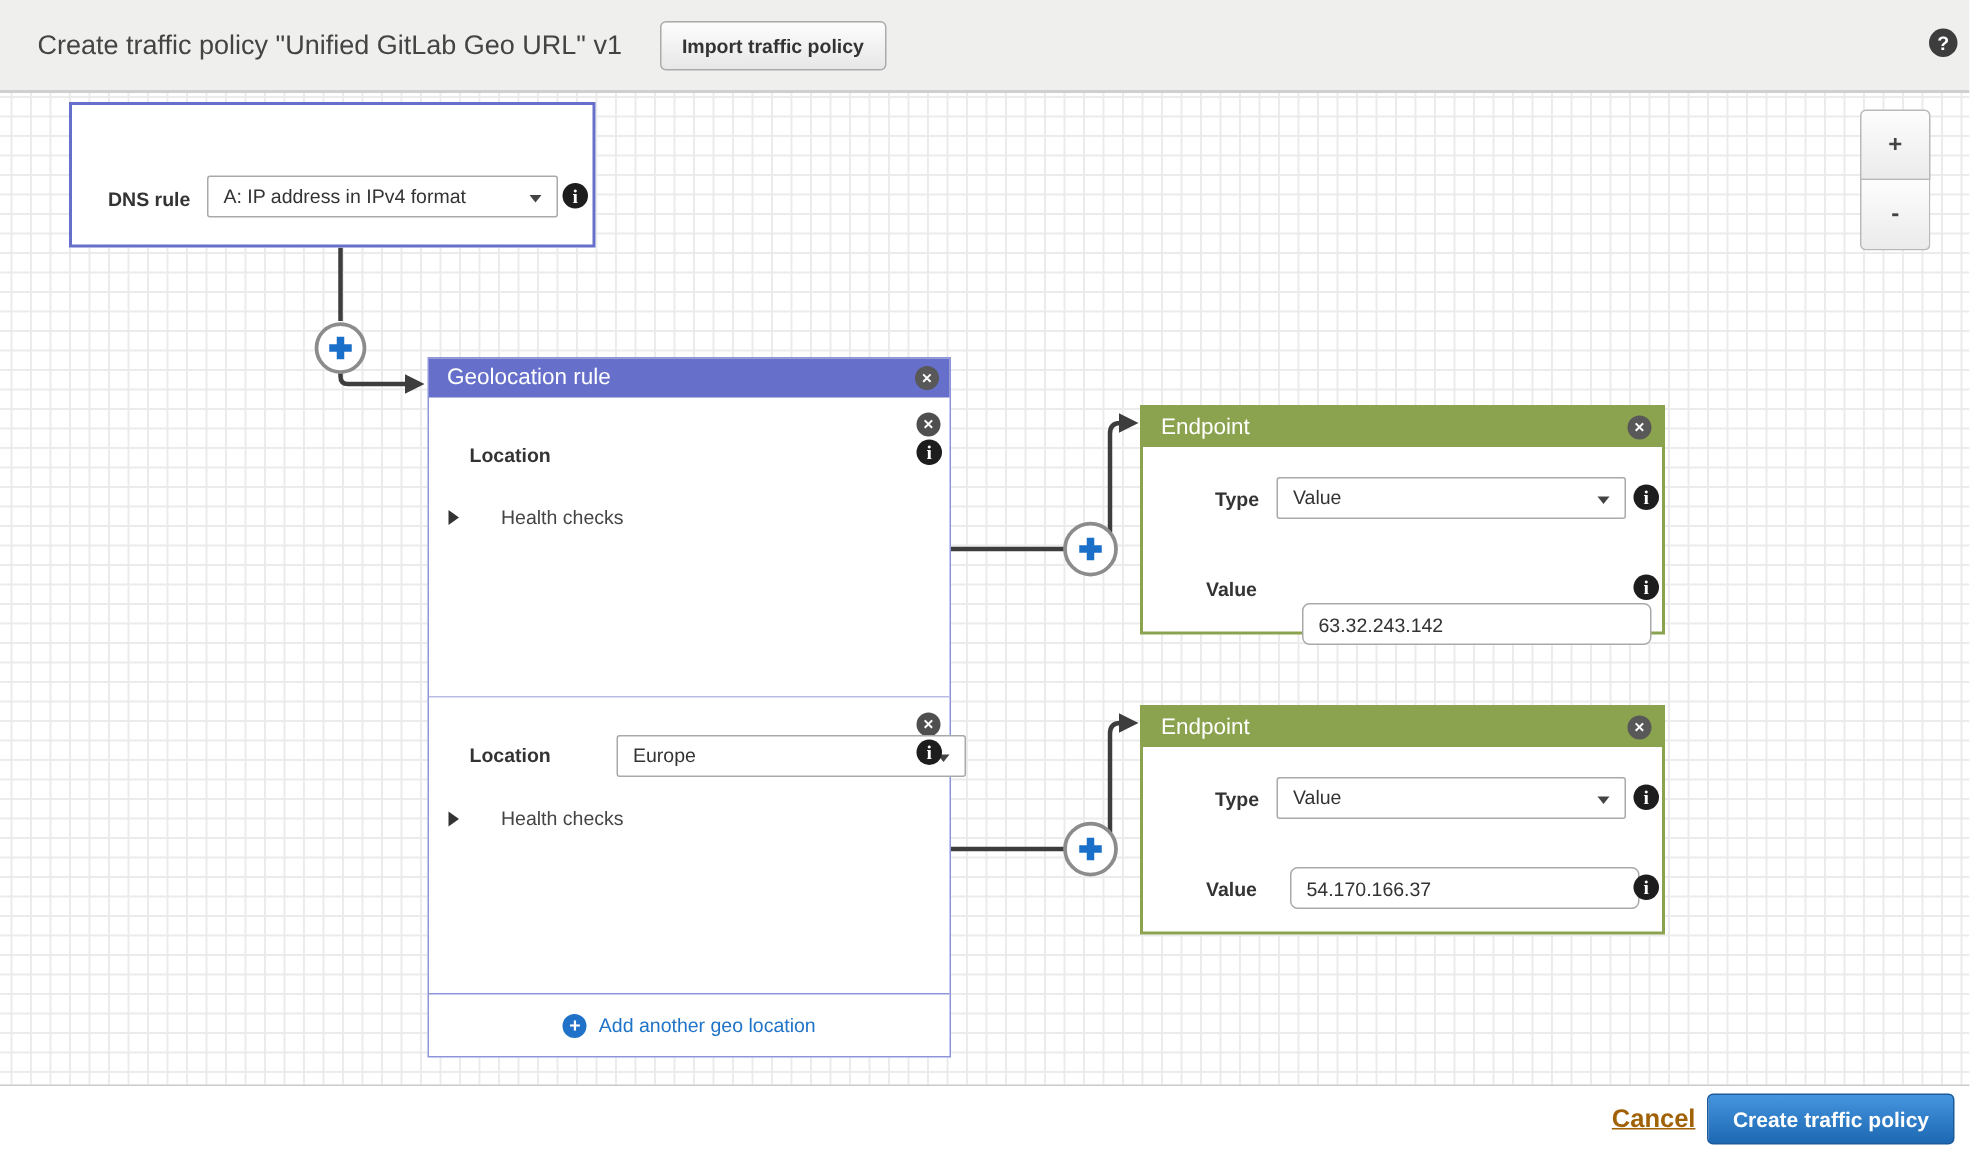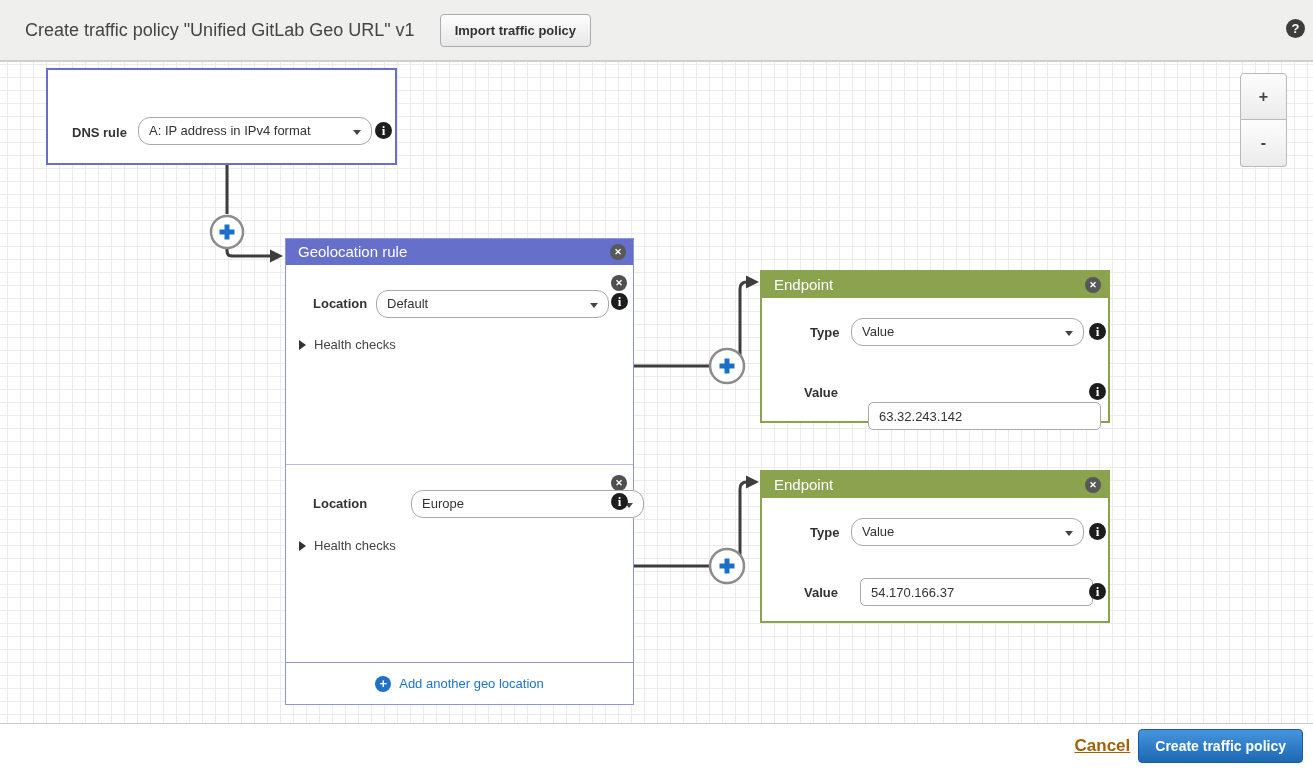--- a/index.html
+++ b/index.html
@@ -33,37 +33,37 @@
   .geo-section.s1 { top:225px; height:200px; border-top:1px solid #b9bde5; }
   .geo-footer { position:absolute; left:0; right:0; bottom:0; height:42px; border-top:1px solid #8d95d8;
     display:flex; align-items:center; justify-content:center; }
 
   .endpoint { width:350px; height:153px; border:2px solid #8ba24f;text-decoration:underline; }
   .endpoint .node-header { background:#8ba24f; }
   .ep1 { left:760px; top:208px; }
   .ep2 { left:760px; top:408px; }
 
   .field-label { position:absolute; font-size:13px; font-weight:bold; color:#333; }
-  .dropdown { position:absolute; height:28px; background:#fff; border:1px solid #a9a9a9; border-radius:12px;
+  .dropdown { position:absolute; height:28px; background:#fff; border:1px solid #a9a9a9; border-radius:2px;
     font-size:13px; color:#333; line-height:26px; padding-left:10px; cursor:pointer; }
   .dropdown .caret { position:absolute; right:10px; top:12px; width:0; height:0;
     border-left:4px solid transparent; border-right:4px solid transparent; border-top:5px solid #444; }
   .text-input { position:absolute; height:28px; width:233px; background:#fff; border:1px solid #a9a9a9; border-radius:5px;
     font-size:13px; color:#333; padding-left:10px; font-family:"Liberation Sans",sans-serif; }
 
   .info-icon { position:absolute; width:17px; height:17px; border-radius:50%; background:#1d1d1d; color:#fff;
     font-family:"Liberation Serif",serif; font-weight:bold; font-size:13px; text-align:center; line-height:17px; cursor:pointer; }
   .close-icon { position:absolute; width:16px; height:16px; border-radius:50%; background:#4f4f4f; color:#fff;
     font-size:9px; font-weight:bold; text-align:center; line-height:16px; cursor:pointer; }
   .node-header .close-icon { right:7px; top:5px; background:#585858; }
 
   .expander { position:absolute; left:13px; display:flex; align-items:center; cursor:pointer; }
   .expander .tri { width:0; height:0; border-top:5px solid transparent; border-bottom:5px solid transparent;
     border-left:7px solid #333; margin-right:8px; }
-  .expander .exp-label { font-size:13px; color:#444; }
+  .expander .exp-label { font-size:13px; color:#444;margin-left:20px; }
 
   .add-link { display:flex; align-items:center; cursor:pointer; }
   .plus-bullet { width:16px; height:16px; border-radius:50%; background:#1f72c8; color:#fff; font-size:13px;
     font-weight:bold; text-align:center; line-height:15px; margin-right:8px; }
   .add-link-label { font-size:13px; color:#2074c8; }
 
   .zoom-controls { position:absolute; left:1240px; top:11px; width:47px; }
   .zoom-btn { width:47px; height:47px; background:linear-gradient(#fdfdfd,#ebebeb); border:1px solid #b9b9b9;
     font-size:16px; font-weight:bold; color:#444; cursor:pointer; text-align:center; line-height:45px; }
   .zoom-btn.zin { border-radius:4px 4px 0 0; }
@@ -125,24 +125,20 @@
 
   <div class="node geo-rule">
     <div class="node-header">
       <span>Geolocation rule</span>
       <span class="close-icon">✕</span>
     </div>
 
     <div class="geo-section s0">
       <span class="close-icon" style="right:6px; top:10px;">✕</span>
       <div class="field-label" style="left:27px; top:31px;">Location</div>
-      <div class="dropdown" style="left:90px; top:25px; width:233px;">
-        <span>Default</span>
-        <span class="caret"></span>
-      </div>
       <div class="info-icon" style="left:325px; top:28px;">i</div>
       <div class="expander" style="top:72px;">
         <span class="tri"></span>
         <span class="exp-label">Health checks</span>
       </div>
     </div>
 
     <div class="geo-section s1">
       <span class="close-icon" style="right:6px; top:10px;">✕</span>
       <div class="field-label" style="left:27px; top:31px;">Location</div>

